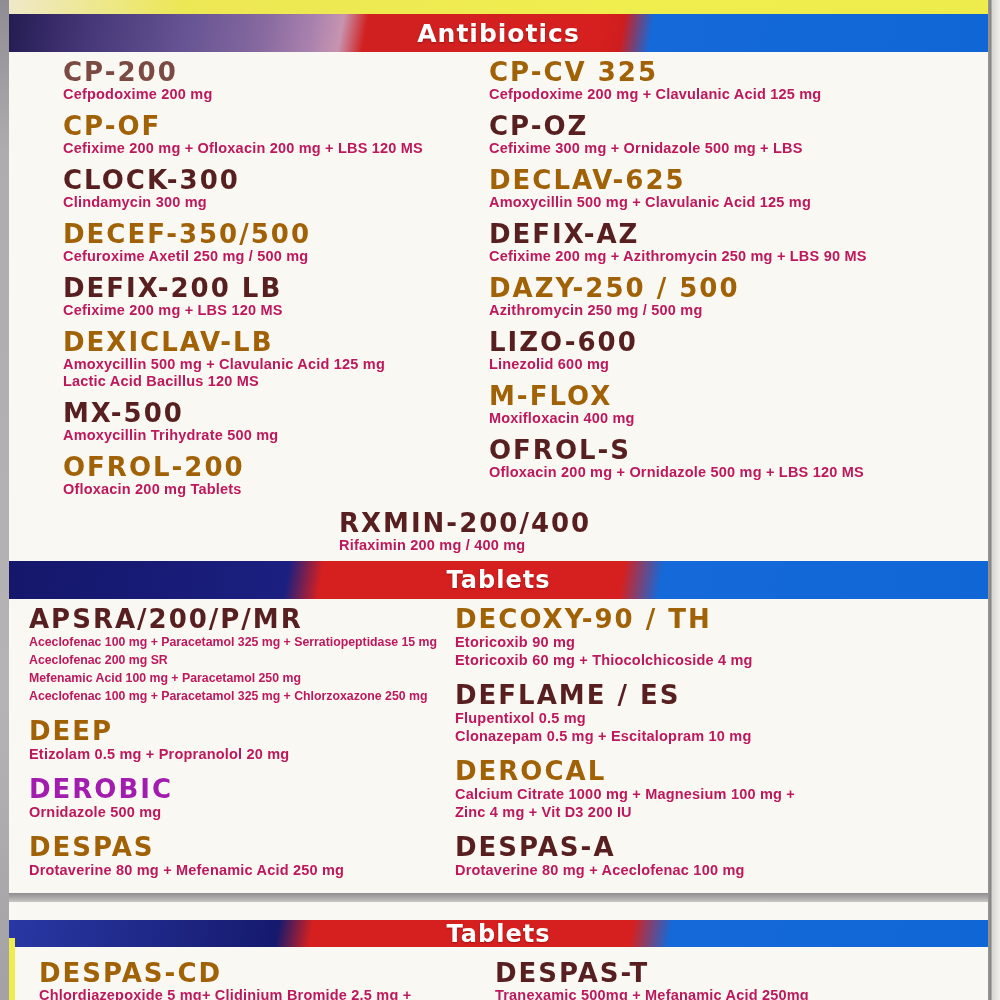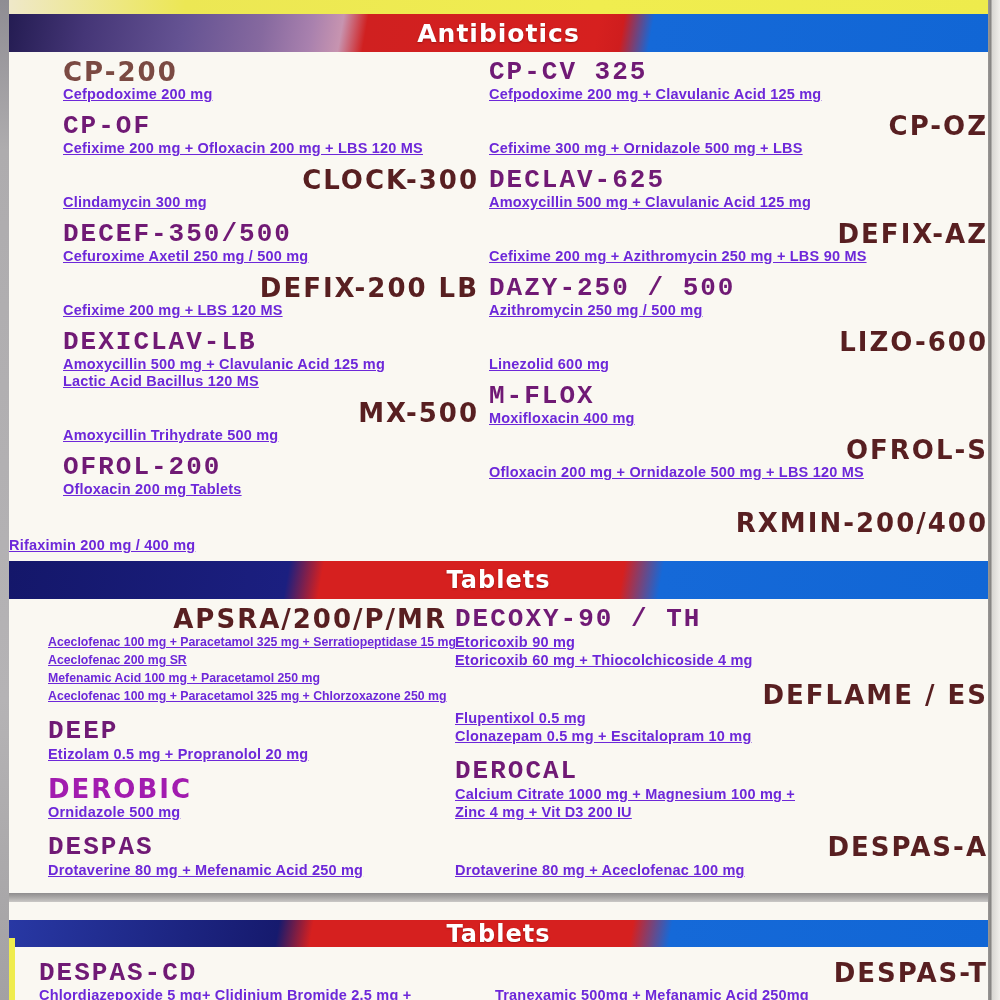--- a/index.html
+++ b/index.html
@@ -59,46 +59,45 @@
       #1569d8 67.5%, #1166d5 100%);
     height:27px;
   }
   .banner-tablets-2 .banner-label,
   .banner-tablets-1 .banner-label{font-size:24px;}
 
   .cols{display:flex;padding:6px 0 0 0;}
   .col{box-sizing:border-box;}
   .col-left{width:470px;padding-left:54px;}
   .col-right{width:509px;padding-left:10px;}
-  .sec2 .col-left{width:438px;padding-left:39px;}
+  .sec2 .col-left{width:438px;padding-left:20px;}
   .sec2 .col-right{width:541px;padding-left:8px;}
   .sec3 .col-left{width:468px;padding-left:30px;}
   .sec3 .col-right{width:511px;padding-left:18px;}
 
   .product{margin-bottom:9px;}
   .sec2 .product{margin-bottom:12px;}
   .brand{
     font-family:"DejaVu Sans", sans-serif;
     font-weight:bold;
     font-size:26px;line-height:28px;letter-spacing:2px;
     white-space:nowrap;
   }
   .comp{
-    font-weight:bold;color:#6d28d9;
+    font-weight:bold;color:#be185d;
     font-size:14.5px;line-height:17px;letter-spacing:.2px;
     white-space:nowrap;
-    text-decoration:underline;
   }
   .sec2 .comp{line-height:18px;}
   .comp-small{font-size:12.3px;line-height:15px;letter-spacing:0;}
   .tone-brown{color:#7b4a43;}
-  .tone-maroon{color:#581f21;text-align:right;}
+  .tone-maroon{color:#581f21;}
   .tone-dark{color:#a21caf;}
-  .tone-navy{color:#701a75;font-family:Liberation Mono, monospace;}
-  .center-block{margin-top:2px;}
+  .tone-navy{color:#a16207;}
+  .center-block{padding-left:330px;margin-top:2px;}
   .center-block .product{margin-bottom:4px;}
   .separator{
     height:9px;margin-top:2px;
     background:linear-gradient(180deg,#8f8d8e 0%,#a8a6a5 45%,#cac8c6 100%);
   }
   .gap-before-b3{height:18px;}
   .sec3{padding-top:12px;}
 </style>
 </head>
 <body>

